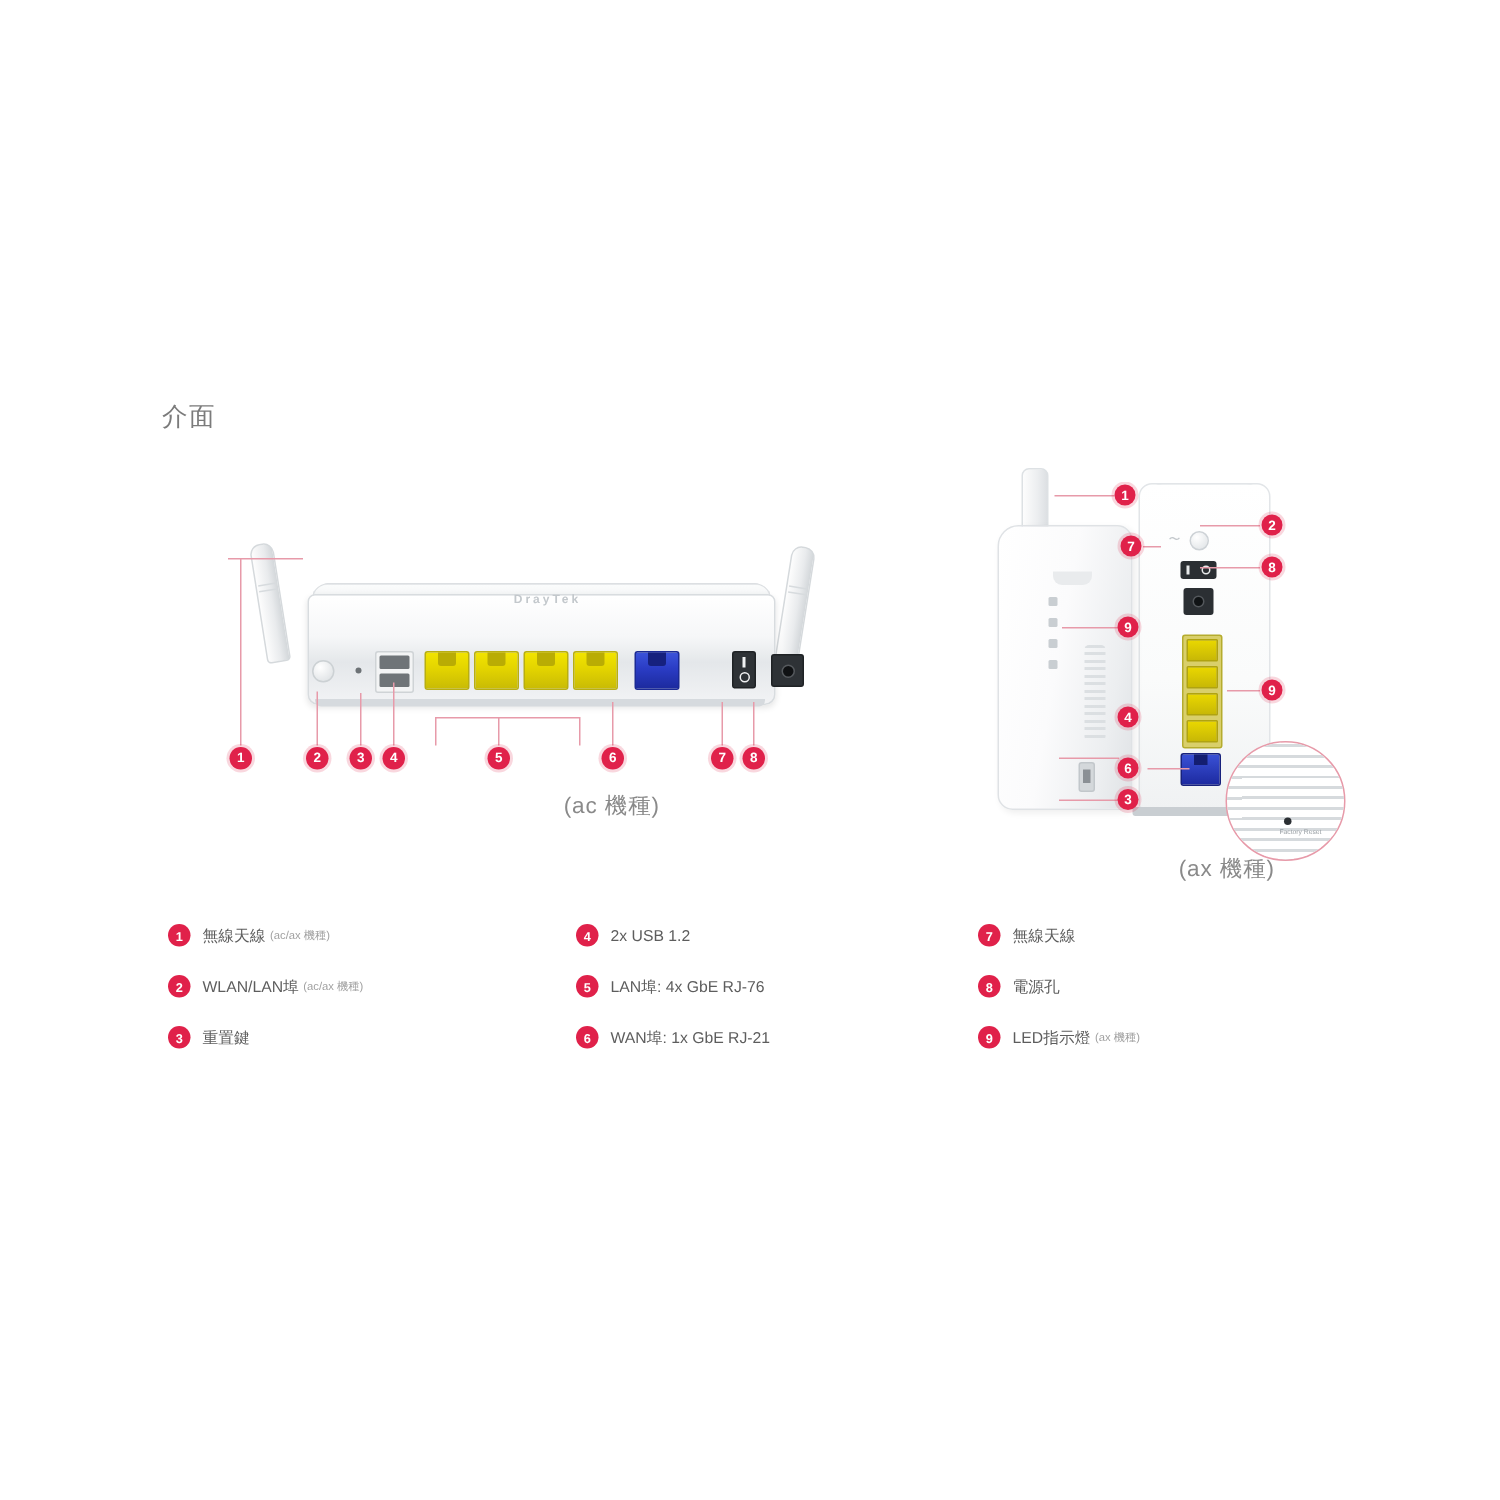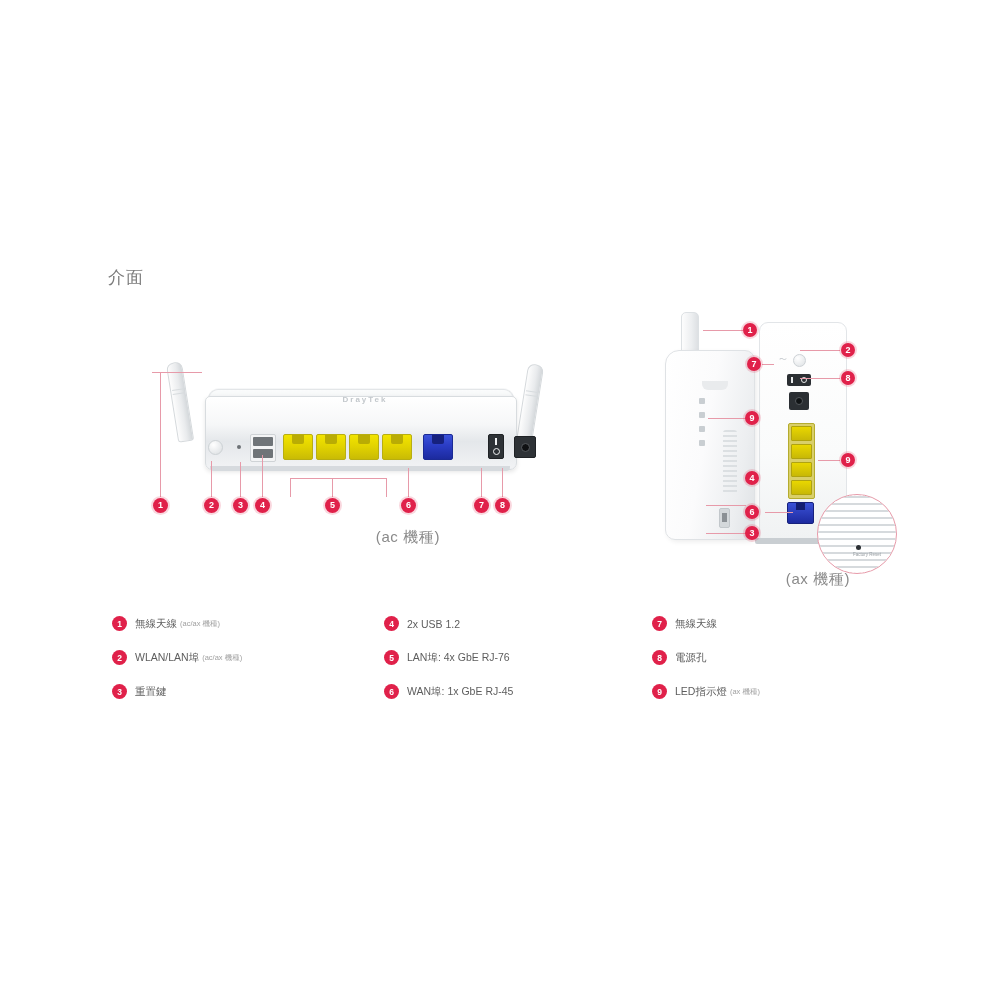--- a/index.html
+++ b/index.html
@@ -417,21 +417,21 @@
         <span class="ltext">2x USB 1.2</span>
         <span class="lnote"></span>
       </div>
       <div class="legend-item">
         <span class="lbadge">5</span>
         <span class="ltext">LAN埠: 4x GbE RJ-76</span>
         <span class="lnote"></span>
       </div>
       <div class="legend-item">
         <span class="lbadge">6</span>
-        <span class="ltext">WAN埠: 1x GbE RJ-45</span>
+        <span class="ltext">WAN埠: 1x GbE RJ-21</span>
         <span class="lnote"></span>
       </div>
     </div>
 
     <div class="legend-col c3">
       <div class="legend-item">
         <span class="lbadge">7</span>
         <span class="ltext">無線天線</span>
         <span class="lnote"></span>
       </div>

